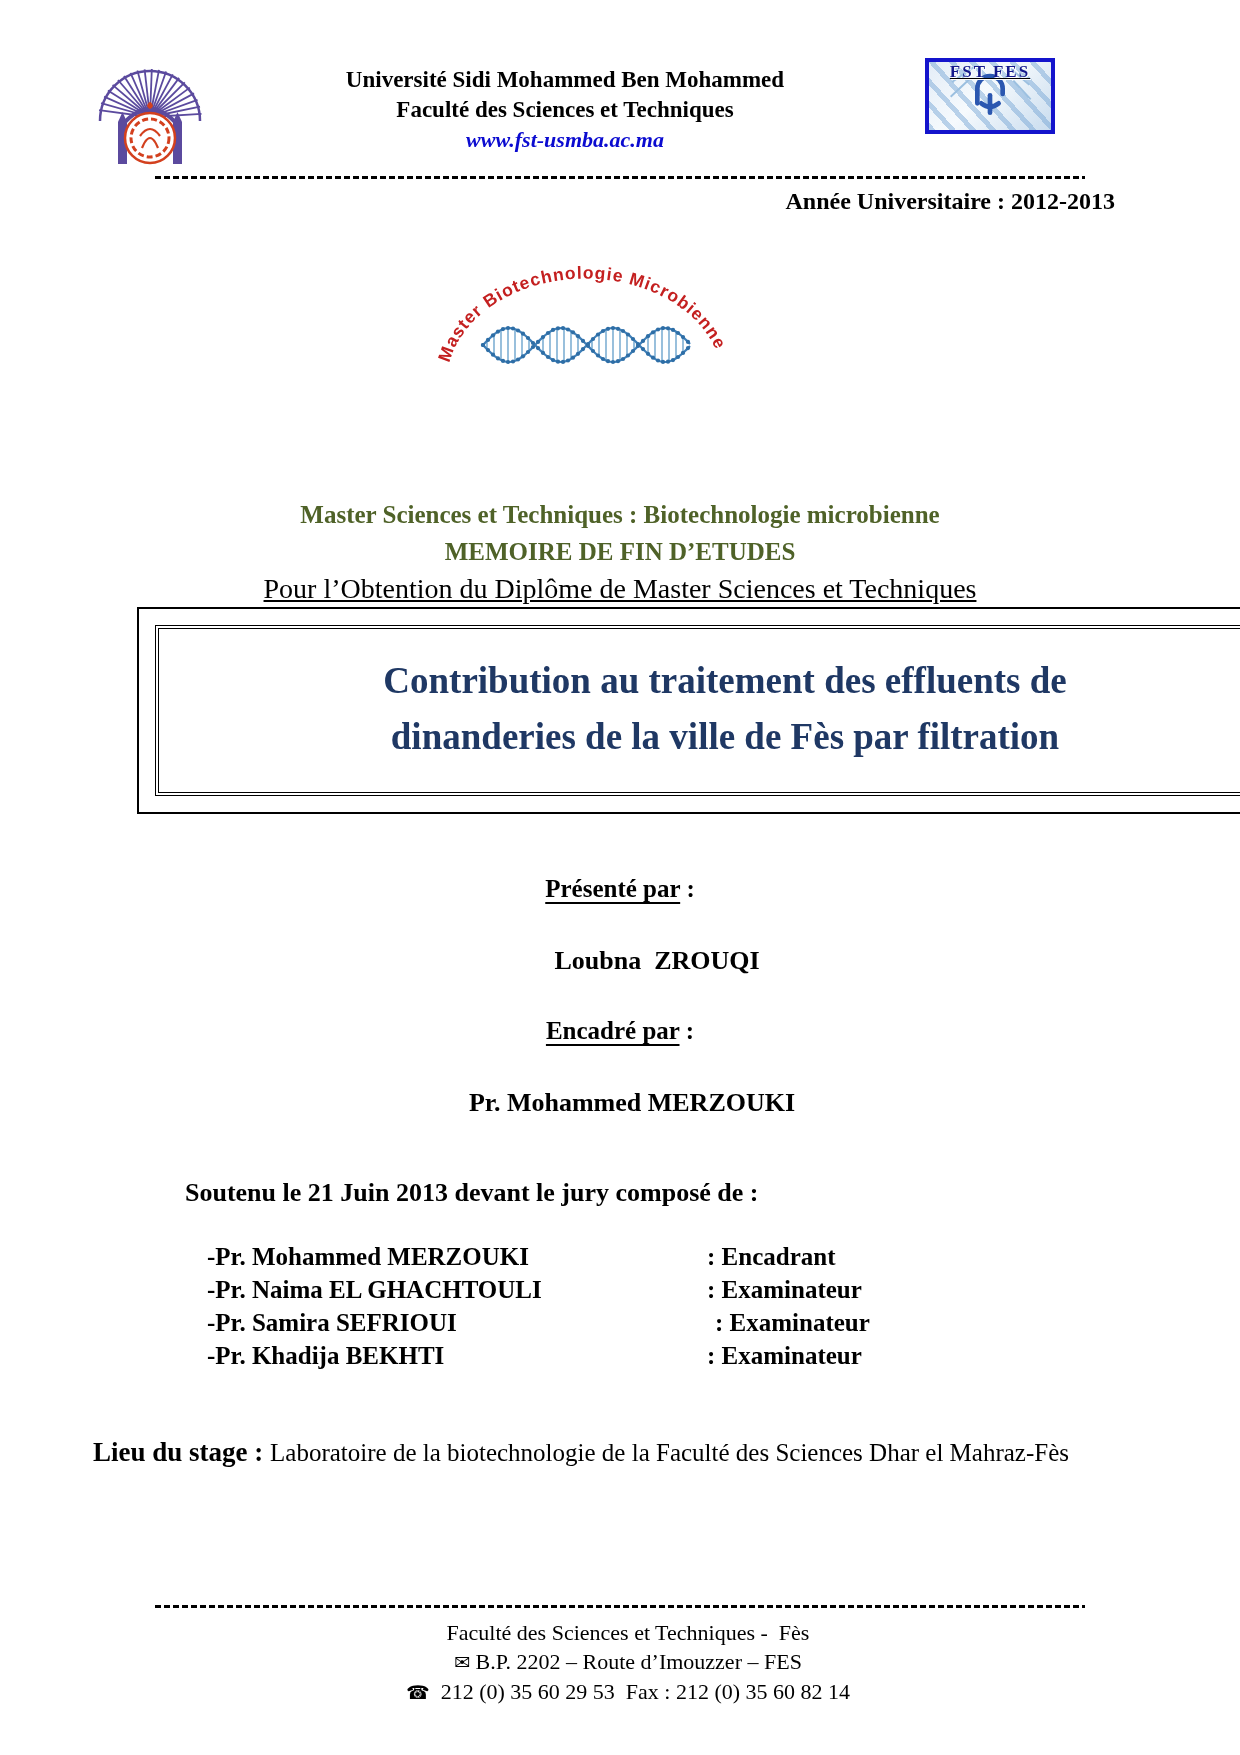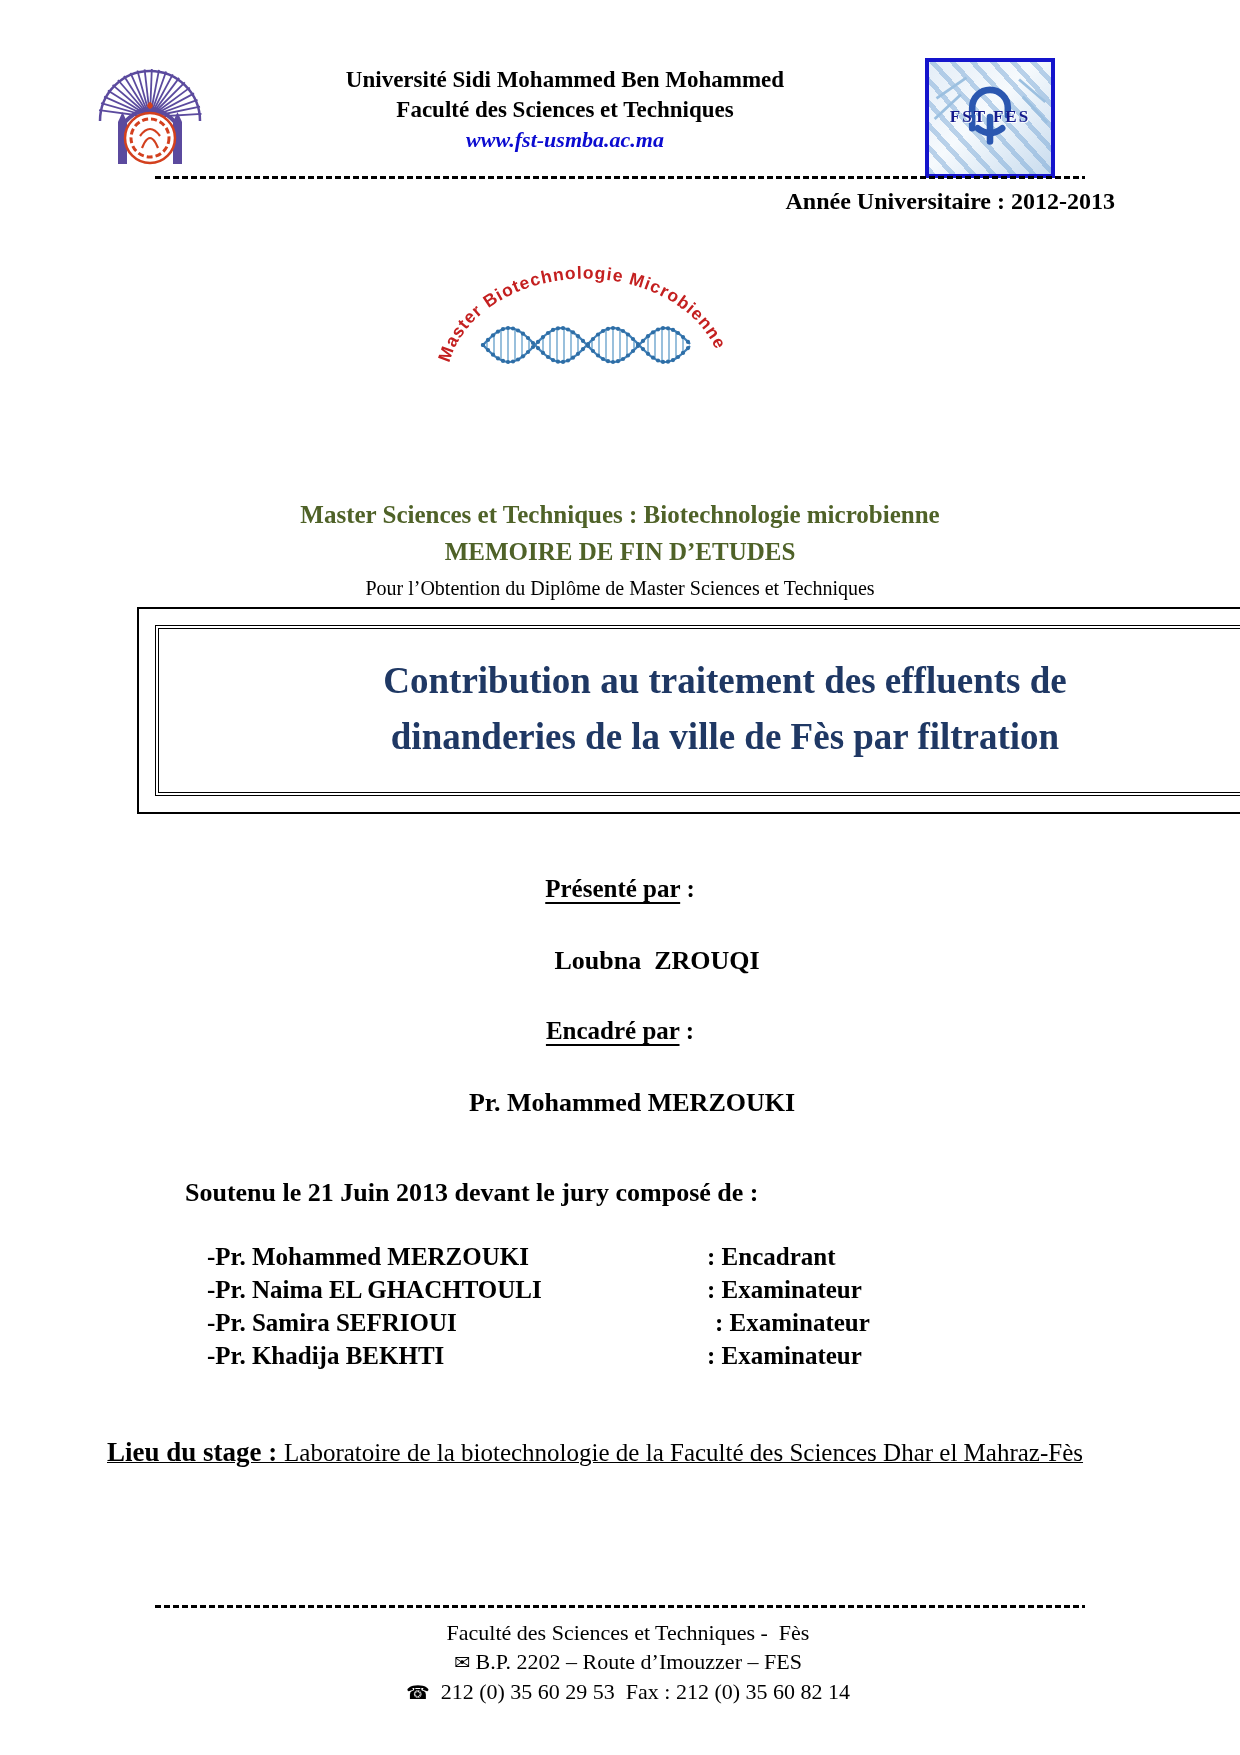--- a/index.html
+++ b/index.html
@@ -7,26 +7,26 @@
     width:1240px;height:1755px;background:#ffffff;position:relative;
     font-family:"Liberation Serif","DejaVu Serif",serif;color:#000;
     margin:0 auto;overflow:hidden;
   }
   
   .emblem{position:absolute;left:95px;top:58px;width:110px;height:112px;}
   .hdr-center{position:absolute;left:205px;top:65px;width:720px;text-align:center;}
   .hdr-line{font-size:23px;font-weight:bold;line-height:30px;}
   .website{font-size:22px;font-weight:bold;font-style:italic;color:#0b0bd0;line-height:30px;}
   .fst-logo{
-    position:absolute;right:185px;top:58px;width:130px;height:120px;
+    position:absolute;right:185px;top:58px;width:130px;height:76px;
     border:4px solid #1414cc;box-sizing:border-box;
     background:
       repeating-linear-gradient(48deg, rgba(110,160,210,.45) 0 5px, rgba(255,255,255,0) 5px 15px),
       linear-gradient(135deg,#e4edf7 0%,#f6fafd 45%,#c9dcee 100%);
-    display:flex;align-items:center;justify-content:center;
+    display:flex;align-items:flex-start;justify-content:center;text-decoration:underline;
   }
   .fst-logo svg{position:absolute;left:0;top:0;width:100%;height:100%;}
   .fst-caption{
     position:relative;font-family:"Liberation Serif",serif;font-weight:bold;
     font-size:17px;color:#141a8c;letter-spacing:2px;margin-bottom:3px;
     text-shadow:1px 1px 0 #ffffff;
   }
   .dash-line{
     position:absolute;left:155px;right:155px;height:3px;
     background:repeating-linear-gradient(90deg,#000 0 6px,transparent 6px 9px);
@@ -35,42 +35,42 @@
   .annee{position:absolute;top:188px;right:125px;font-size:24px;font-weight:bold;}
   
   .master-logo{position:absolute;left:425px;top:243px;width:320px;height:138px;}
   .master-logo text{font-family:"Liberation Sans",sans-serif;font-weight:bold;font-size:17.5px;fill:#c42020;letter-spacing:1px;}
   .strand{fill:none;stroke:#3f7fb8;stroke-width:2.2;}
   .rung{stroke:#7fb0d4;stroke-width:1.6;}
   .bead{fill:#2e6ea6;}
   
   .program{position:absolute;top:448px;left:0;width:100%;text-align:center;line-height:37px;margin-top:48px;}
   .green{color:#4f6228;font-weight:bold;font-size:25px;}
-  .purpose{font-size:20px;}
+  .purpose{font-size:28px;text-decoration:underline;}
   
   .title-frame{
     position:absolute;left:137px;top:607px;width:1176px;box-sizing:border-box;
     border:2px solid #000;padding:16px;
   }
   .title-inner{
     border:4px double #000;padding:24px 14px 27px 14px;text-align:center;
   }
   .title-text{color:#1f3864;font-weight:bold;font-size:37px;line-height:56px;}
   
   .mid{position:absolute;left:0;width:100%;text-align:center;font-weight:bold;}
   .lbl{font-size:25px;}
   .lbl .ul{text-decoration:underline;text-underline-offset:5px;text-decoration-thickness:2px;}
   .author{font-size:26px;white-space:pre;}
   .supervisor{font-size:26px;padding-left:12px;}
   
   .soutenu{position:absolute;left:185px;top:1178px;font-size:26px;font-weight:bold;}
   .jury{position:absolute;left:207px;top:1240px;font-size:25px;font-weight:bold;}
   .jury-row{display:grid;grid-template-columns:500px auto;line-height:33px;}
   
-  .lieu{position:absolute;left:107px;top:1437px;text-decoration:underline;}
+  .lieu{position:absolute;left:93px;top:1437px;}
   .lieu .l-label{font-size:27px;font-weight:bold;}
   .lieu .l-val{font-size:25px;}
   
   .dash-bottom{top:1605px;}
   .footer{position:absolute;top:1618px;left:0;width:100%;text-align:center;font-size:22px;line-height:29px;padding-left:8px;}
   .footer .icon{font-family:"DejaVu Sans",sans-serif;font-size:19px;}
   .footer .line{white-space:pre;}
 </style>
 </head>
 <body>

